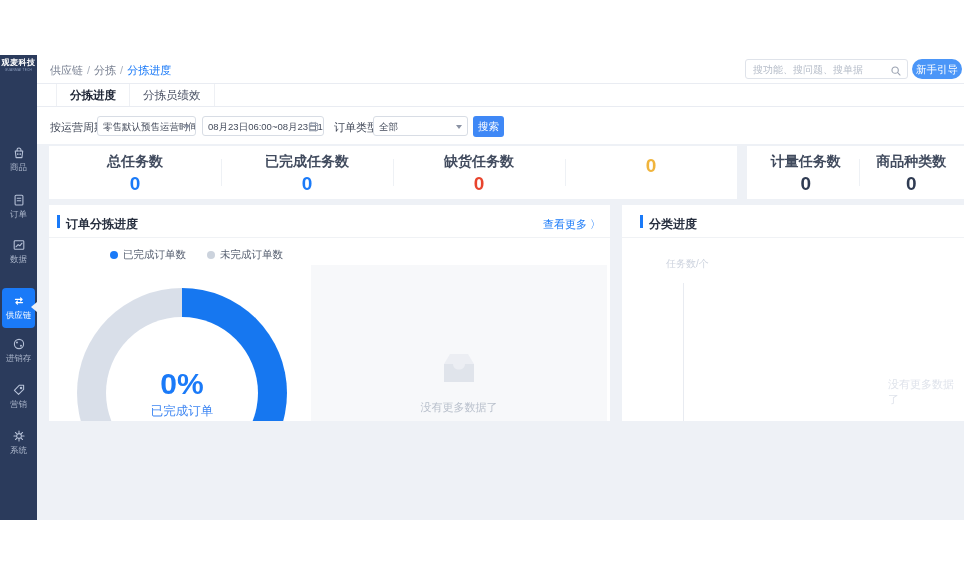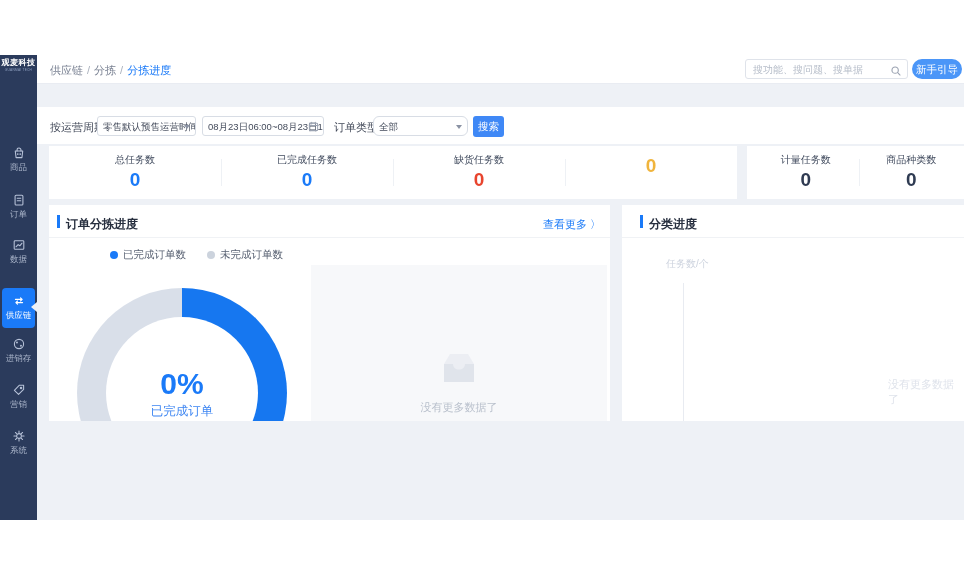--- a/index.html
+++ b/index.html
@@ -33,32 +33,32 @@
   .tab { display:inline-block; padding:0 13px; line-height:22px; font-size:11.5px; color:#4a5164; border-right:1px solid #eef0f4; cursor:pointer; }
   .tab:first-child { border-left:1px solid #eef0f4; }
   .tab.active { color:#1d2434; font-weight:bold; background:#fff; }
 
   .filters { position:absolute; top:52px; left:0; right:0; height:37px; background:#fff; font-size:11px; color:#3f4656; }
   .f-label1 { position:absolute; left:13px; top:13px; }
   .f-label2 { position:absolute; left:297px; top:13px; }
   .ctrl { position:absolute; top:9px; height:20px; border:1px solid #d8dde5; border-radius:3px; background:#fff; font-size:9.5px; color:#454c5c; overflow:hidden; white-space:nowrap; cursor:pointer; }
   .ctrl .ctext { position:absolute; left:5px; top:4px; }
   .sel1 { left:60px; width:99px; }
-  .sel2 { left:336px; width:95px;border-radius:6px; }
+  .sel2 { left:336px; width:95px; }
   .datebox { left:165px; width:122px; }
   .caret { position:absolute; right:5px; top:8px; width:0; height:0; border-left:3.5px solid transparent; border-right:3.5px solid transparent; border-top:4px solid #8a92a3; }
   .cal { position:absolute; right:4px; top:4px; }
   .search-btn { position:absolute; left:436px; top:9px; width:31px; height:21px; background:#3f88f6; border:none; border-radius:3px; color:#fff; font-size:10.5px; cursor:pointer; }
 
   .stat-card { position:absolute; top:91px; height:53px; background:#fff; display:flex; }
   .stat-card.g1 { left:12px; width:688px; }
   .stat-card.g2 { left:710px; width:217px;padding-left:6px; }
   .stat { flex:1; text-align:center; padding-top:7px; position:relative; }
   .stat + .stat::before { content:""; position:absolute; left:0; top:13px; width:1px; height:27px; background:#eef1f5; }
-  .stat-label { font-size:10px; color:#414b5e; display:block; }
+  .stat-label { font-size:14px; color:#414b5e; display:block;font-weight:bold; }
   .stat-value { font-size:19px; font-weight:bold; display:block; margin-top:2px; }
 
   .panel { position:absolute; top:150px; height:216px; background:#fff; overflow:hidden; }
   .panel.left { left:12px; width:561px; }
   .panel.right { left:585px; width:342px; }
   .panel-head { position:absolute; top:0; left:0; right:0; height:33px; border-bottom:1px solid #f0f2f5; }
   .accent { position:absolute; top:10px; width:3px; height:13px; background:#1a7af8; }
   .panel-title { position:absolute; top:11px; font-size:12px; font-weight:bold; color:#262e3e; }
   .more-link { position:absolute; right:9px; top:12px; font-size:11px; color:#1a7af8; cursor:pointer; }
   .legend { position:absolute; top:43px; left:61px; font-size:10.5px; color:#596273; }
@@ -178,20 +178,23 @@
         <span class="search-glyph">
           <svg width="12" height="12" viewBox="0 0 14 14" fill="none" stroke="#9aa2b1" stroke-width="1.3" stroke-linecap="round">
             <circle cx="6" cy="6" r="3.7"></circle>
               <path d="M9 9l2.7 2.7"></path>
           </svg>
         </span>
       </div>
       <button class="guide-btn">新手引导</button>
     </div>
 
+    <div class="tabs">
+      <span class="tab active">分拣进度</span><span class="tab">分拣员绩效</span>
+    </div>
 
     <div class="filters">
       <span class="f-label1">按运营周期:</span>
       <div class="ctrl sel1">
         <span class="ctext">零售默认预售运营时间</span>
         <span class="caret"></span>
       </div>
       <div class="ctrl datebox">
         <span class="ctext">08月23日06:00~08月23日12:00</span>
         <span class="cal">

